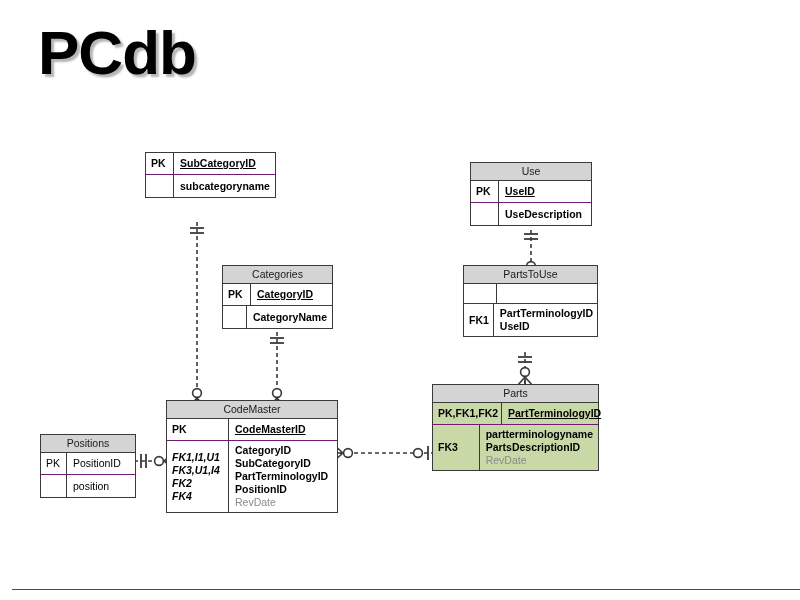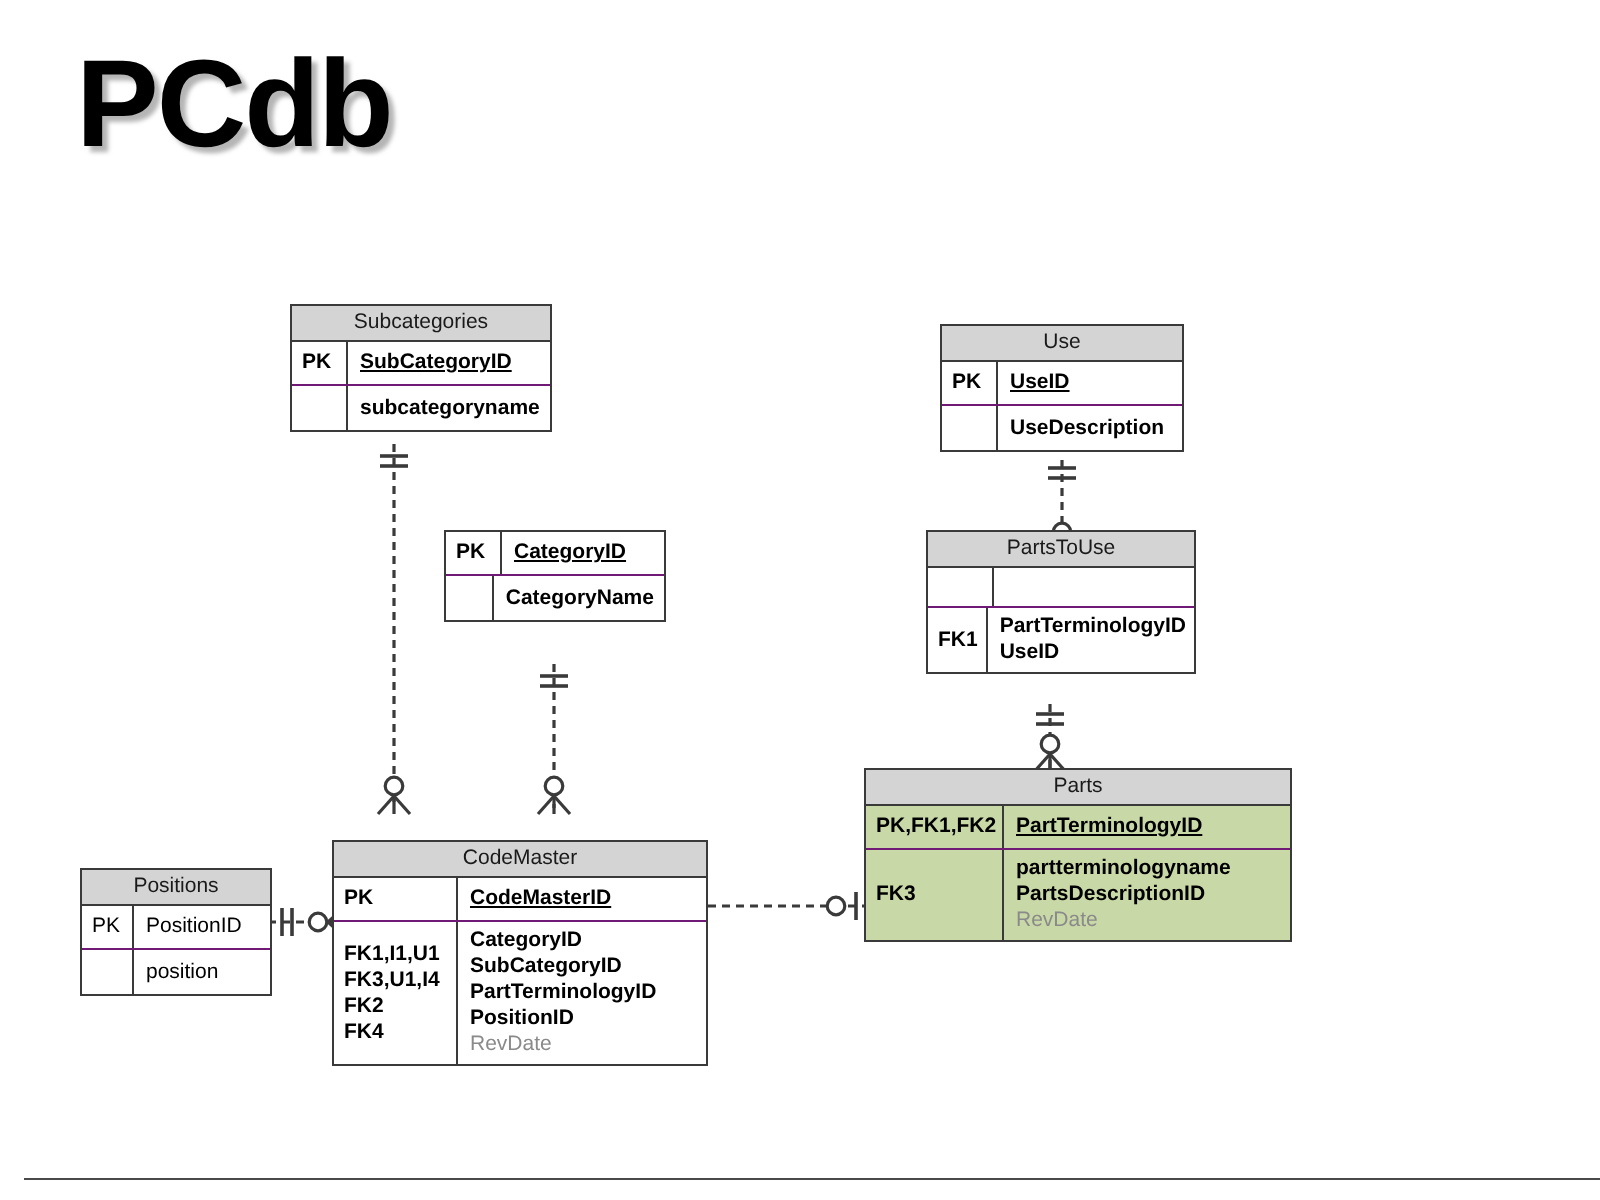--- a/index.html
+++ b/index.html
@@ -189,21 +189,20 @@
     <line x1="343" y1="453" x2="334" y2="453" stroke="#3a3a3a" stroke-width="1.6"></line>
     <line x1="343" y1="453" x2="334" y2="445" stroke="#3a3a3a" stroke-width="1.6"></line>
     <line x1="343" y1="453" x2="334" y2="461" stroke="#3a3a3a" stroke-width="1.6"></line>
 
     <circle cx="418" cy="453" r="4.4" fill="#ffffff" stroke="#3a3a3a" stroke-width="1.6"></circle>
     <line x1="428" y1="446" x2="428" y2="460" stroke="#3a3a3a" stroke-width="1.8"></line>
   </g>
 </svg>
 
 <div class="entity" id="ent-subcategories" style="left:145px; top:152px; width:131px;">
-  <div class="ent-header">Subcategories</div>
   <div class="ent-row">
     <div class="ent-keys" style="width:28px;">PK</div>
     <div class="ent-fields">
       <span class="fld pk">SubCategoryID</span>
     </div>
   </div>
   <div class="ent-row last">
     <div class="ent-keys" style="width:28px;"></div>
     <div class="ent-fields">
       <span class="fld">subcategoryname</span>
@@ -221,20 +220,21 @@
   </div>
   <div class="ent-row last">
     <div class="ent-keys" style="width:28px;"></div>
     <div class="ent-fields">
       <span class="fld">UseDescription</span>
     </div>
   </div>
 </div>
 
 <div class="entity" id="ent-categories" style="left:222px; top:265px; width:111px;">
+  <div class="ent-header">Categories</div>
   <div class="ent-row">
     <div class="ent-keys" style="width:28px;">PK</div>
     <div class="ent-fields">
       <span class="fld pk">CategoryID</span>
     </div>
   </div>
   <div class="ent-row last">
     <div class="ent-keys" style="width:28px;"></div>
     <div class="ent-fields">
       <span class="fld">CategoryName</span>
@@ -252,30 +252,30 @@
   </div>
   <div class="ent-row last">
     <div class="ent-keys" style="width:33px;">FK1</div>
     <div class="ent-fields">
       <span class="fld">PartTerminologyID</span>
       <span class="fld">UseID</span>
     </div>
   </div>
 </div>
 
-<div class="entity" id="ent-codemaster" style="left:166px; top:420px; width:188px;">
+<div class="entity" id="ent-codemaster" style="left:166px; top:400px; width:172px;">
   <div class="ent-header">CodeMaster</div>
   <div class="ent-row">
     <div class="ent-keys" style="width:62px;">PK</div>
     <div class="ent-fields">
       <span class="fld pk">CodeMasterID</span>
     </div>
   </div>
   <div class="ent-row last">
-    <div class="ent-keys" style="width:62px;">FK1,I1,U1
+    <div class="ent-keys" style="width:62px;font-style:italic;">FK1,I1,U1
 FK3,U1,I4
 FK2
 FK4</div>
     <div class="ent-fields">
       <span class="fld">CategoryID</span>
       <span class="fld">SubCategoryID</span>
       <span class="fld">PartTerminologyID</span>
       <span class="fld">PositionID</span>
       <span class="fld muted">RevDate</span>
     </div>
@@ -291,21 +291,21 @@
     </div>
   </div>
   <div class="ent-row last">
     <div class="ent-keys plain" style="width:26px;"></div>
     <div class="ent-fields">
       <span class="fld plain">position</span>
     </div>
   </div>
 </div>
 
-<div class="entity green" id="ent-parts" style="left:432px; top:384px; width:214px;">
+<div class="entity green" id="ent-parts" style="left:432px; top:384px; width:167px;">
   <div class="ent-header">Parts</div>
   <div class="ent-row">
     <div class="ent-keys" style="width:69px;">PK,FK1,FK2</div>
     <div class="ent-fields">
       <span class="fld pk">PartTerminologyID</span>
     </div>
   </div>
   <div class="ent-row last">
     <div class="ent-keys" style="width:69px;">FK3</div>
     <div class="ent-fields">

